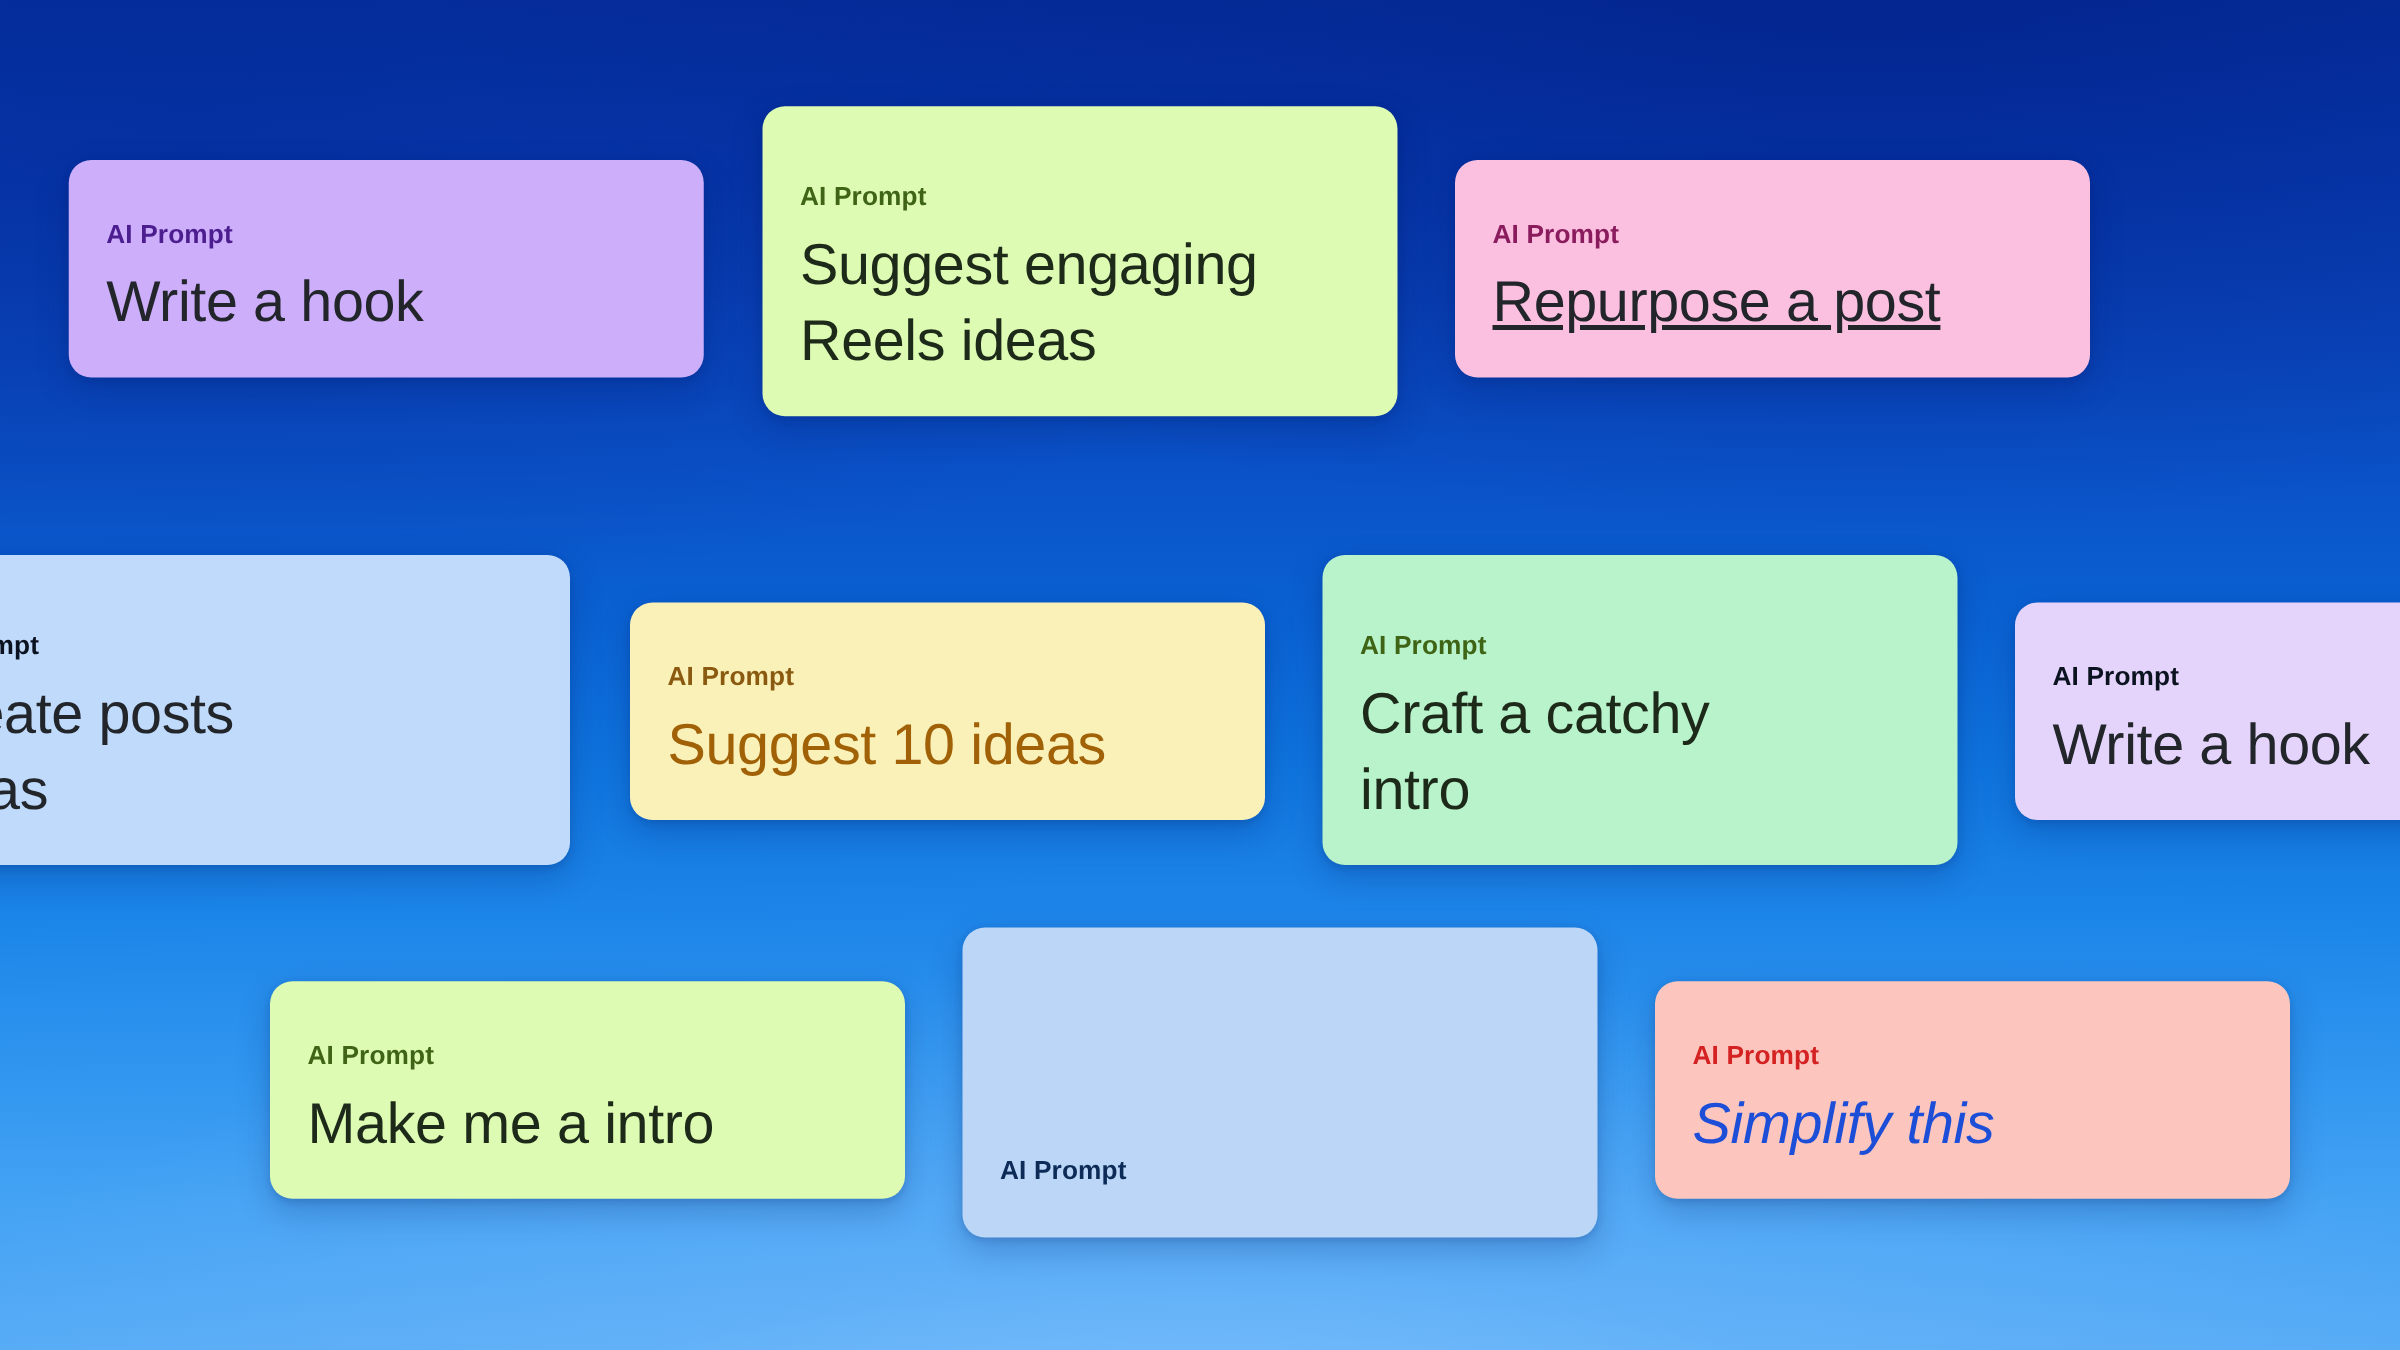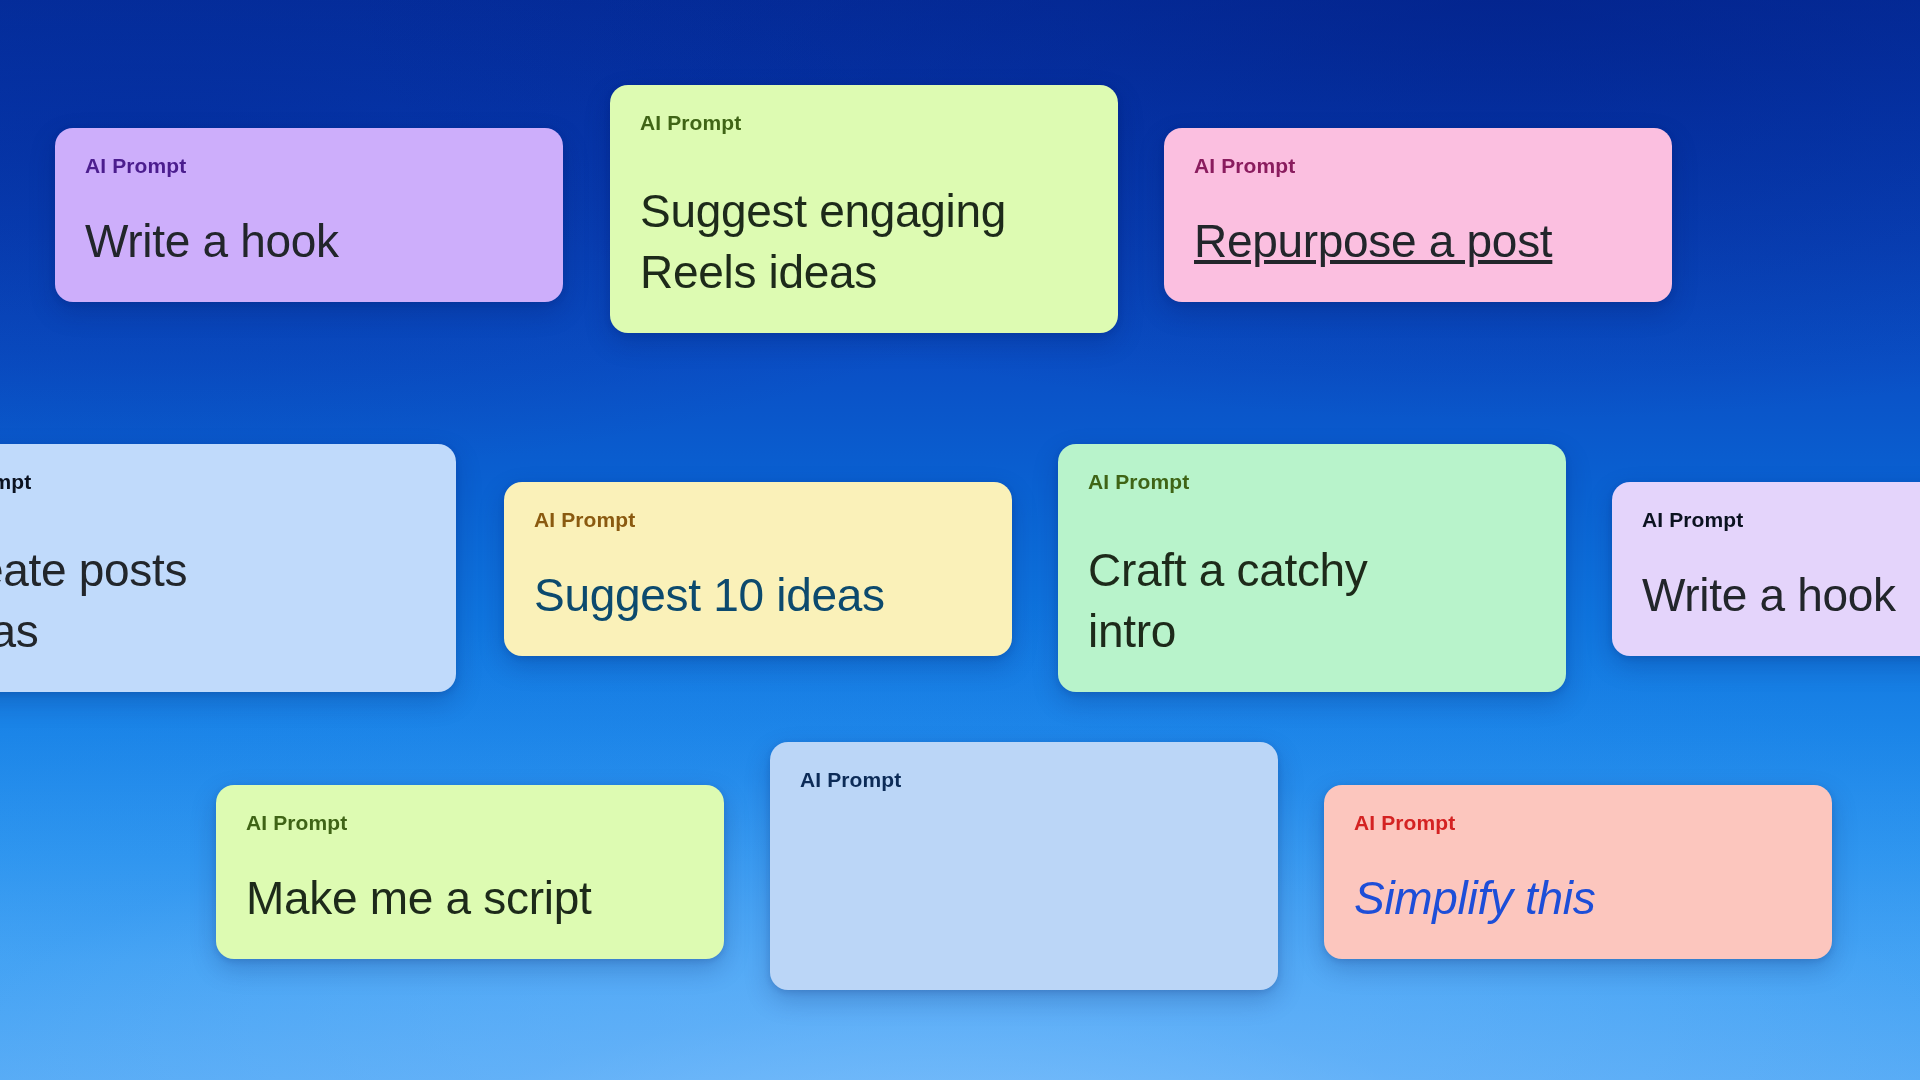--- a/index.html
+++ b/index.html
@@ -46,21 +46,21 @@
   }
 
   .card {
     position: absolute;
     box-sizing: border-box;
     border-radius: 18px;
     padding: 26px 30px 30px 30px;
     box-shadow: 0 10px 26px rgba(2, 24, 90, 0.22), 0 2px 6px rgba(2, 24, 90, 0.14);
     display: flex;
     flex-direction: column;
-    justify-content: space-between;
+    justify-content: flex-end;
     z-index: 2;
   }
 
   .card-label {
     font-size: 21px;
     font-weight: 700;
     letter-spacing: 0.1px;
     line-height: 1.1;
     margin: 0 0 12px 0;
     white-space: nowrap;
@@ -93,34 +93,34 @@
     <div class="card-label" style="color: rgb(138, 28, 94);">AI Prompt</div>
     <div class="card-title" style="color: rgb(34, 38, 43); text-decoration: underline;">Repurpose a post</div>
   </div>
     <div class="card" style="left: -100px; top: 444px; width: 556px; height: 248px; background: rgb(192, 218, 251);">
     <div class="card-label" style="color: rgb(11, 18, 32);">AI Prompt</div>
     <div class="card-title" style="color: rgb(34, 38, 43);">Create posts
 ideas</div>
   </div>
     <div class="card" style="left: 504px; top: 482px; width: 508px; height: 174px; background: rgb(250, 241, 185);">
     <div class="card-label" style="color: rgb(138, 90, 16);">AI Prompt</div>
-    <div class="card-title" style="color: #0c4a6e;">Suggest 10 ideas</div>
+    <div class="card-title" style="color: #a16207;">Suggest 10 ideas</div>
   </div>
     <div class="card" style="left: 1058px; top: 444px; width: 508px; height: 248px; background: rgb(184, 243, 203);">
     <div class="card-label" style="color: rgb(63, 100, 22);">AI Prompt</div>
     <div class="card-title" style="color: rgb(29, 42, 26);">Craft a catchy
 intro</div>
   </div>
     <div class="card" style="left: 1612px; top: 482px; width: 508px; height: 174px; background: rgb(228, 212, 251);">
     <div class="card-label" style="color: rgb(11, 18, 32);">AI Prompt</div>
     <div class="card-title" style="color: rgb(34, 38, 43);">Write a hook</div>
   </div>
     <div class="card" style="left: 216px; top: 785px; width: 508px; height: 174px; background: rgb(221, 251, 178);">
     <div class="card-label" style="color: rgb(63, 100, 22);">AI Prompt</div>
-    <div class="card-title" style="color: rgb(29, 42, 26);">Make me a script</div>
+    <div class="card-title" style="color: rgb(29, 42, 26);">Make me a intro</div>
   </div>
     <div class="card" style="left: 770px; top: 742px; width: 508px; height: 248px; background: rgb(187, 214, 247);">
     <div class="card-label" style="color: rgb(12, 43, 87);">AI Prompt</div>
   </div>
     <div class="card" style="left: 1324px; top: 785px; width: 508px; height: 174px; background: rgb(252, 198, 190);">
     <div class="card-label" style="color: rgb(212, 34, 34);">AI Prompt</div>
     <div class="card-title" style="color: #1d4ed8; font-style: italic;">Simplify this</div>
   </div>
   </div>
 

